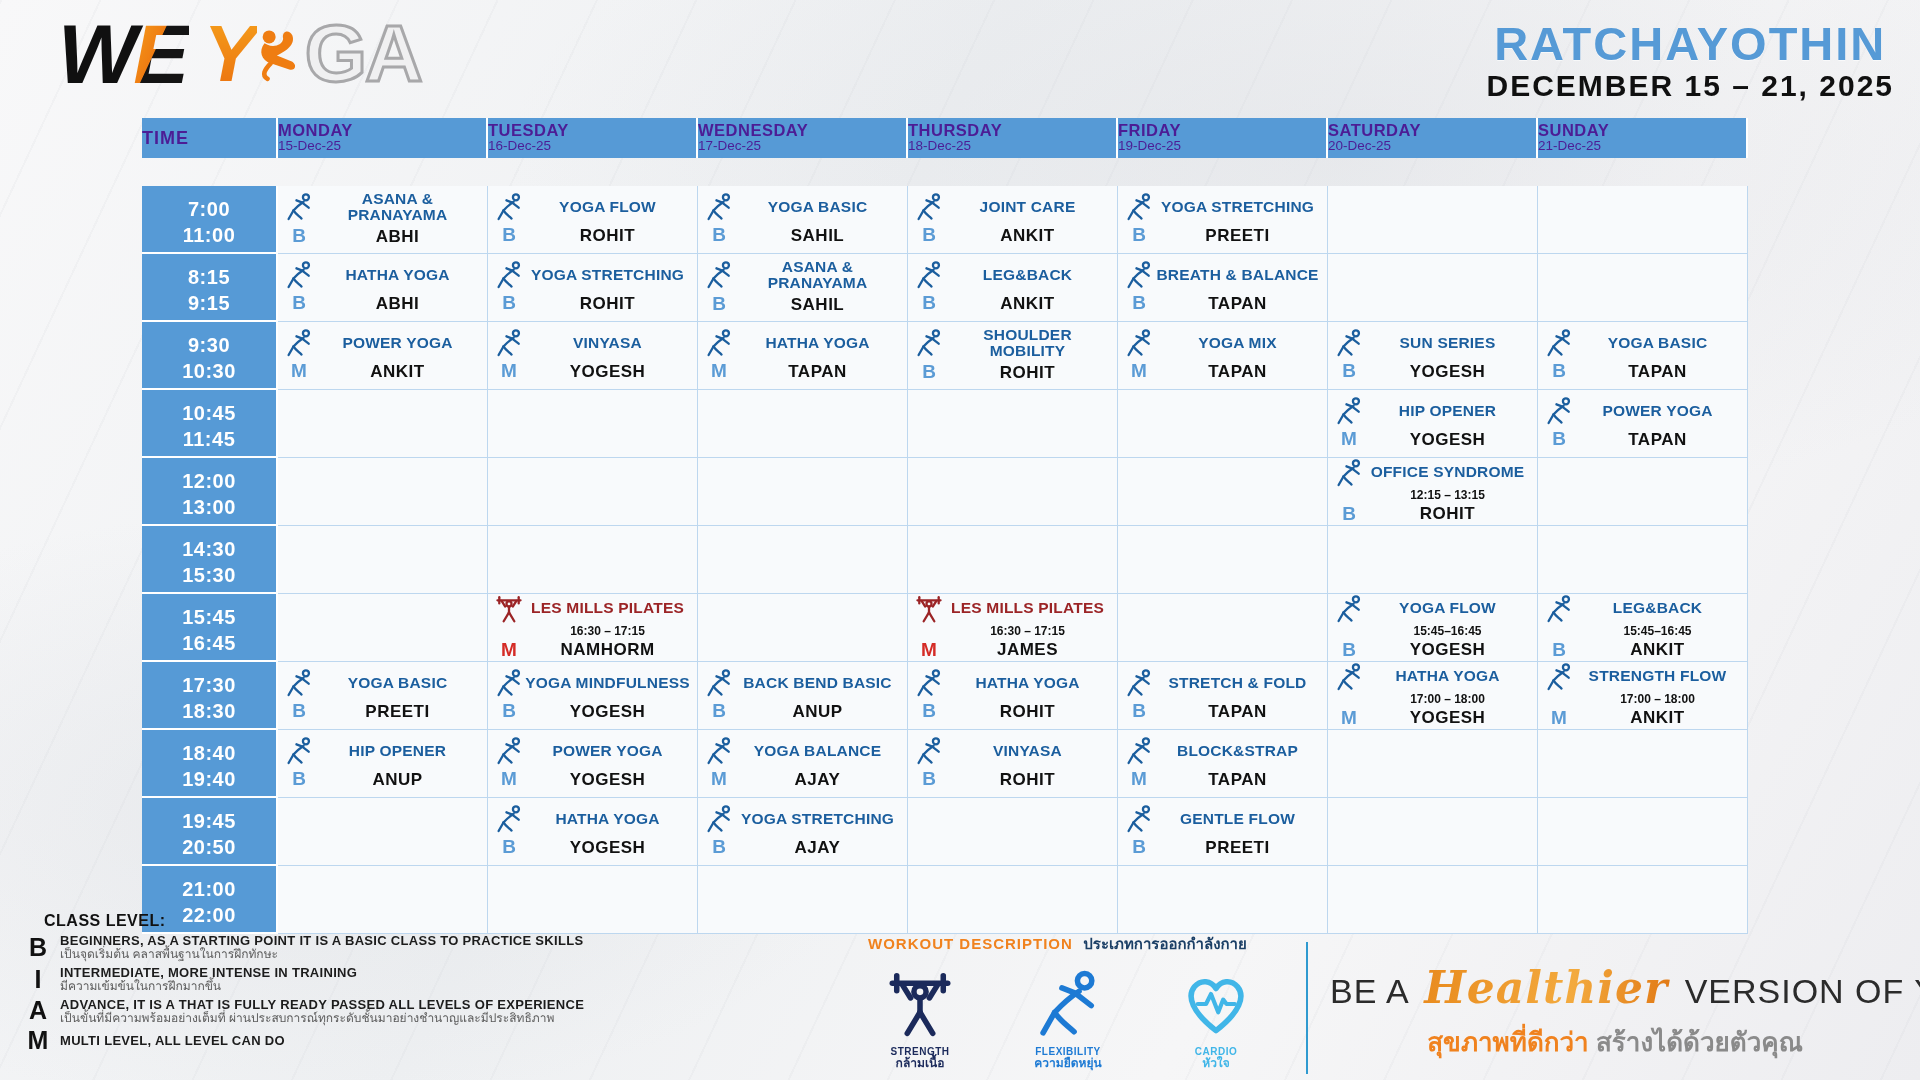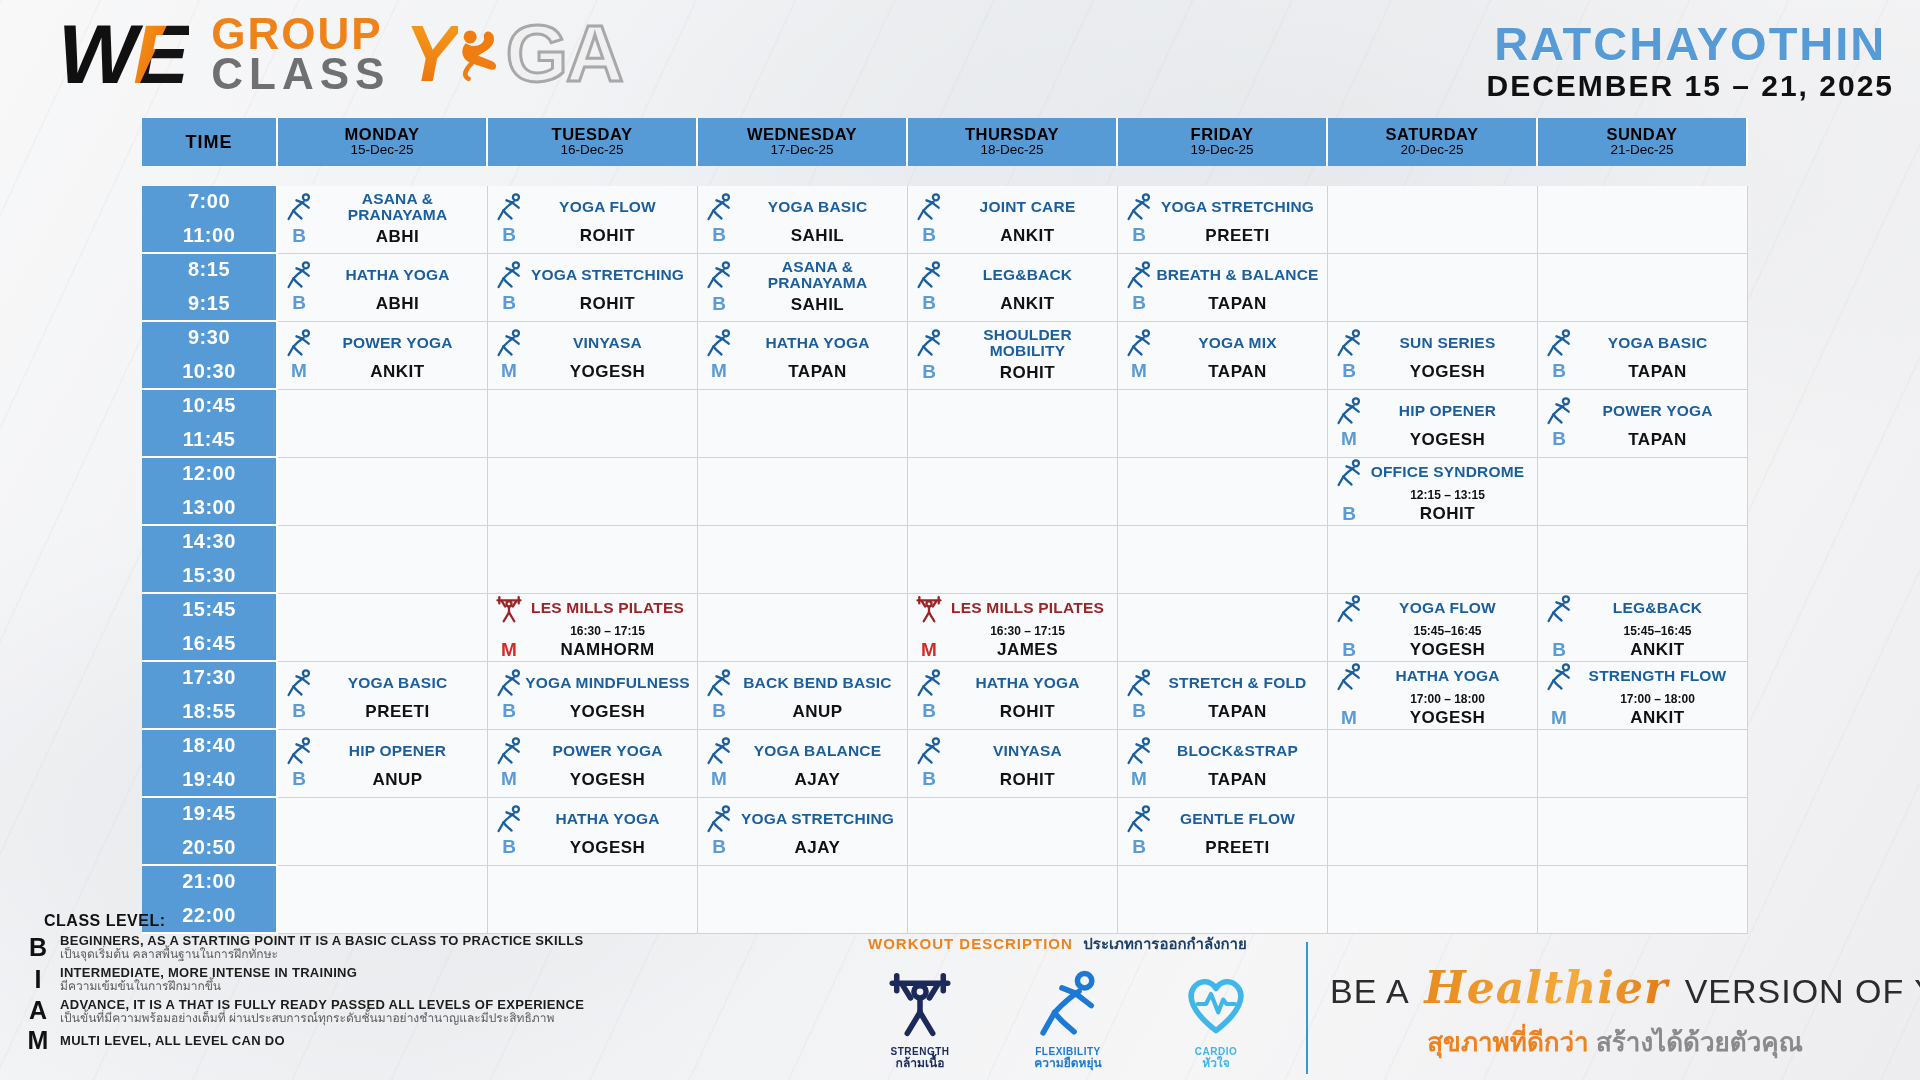--- a/index.html
+++ b/index.html
@@ -34,29 +34,29 @@
   
   .title-block{ position:absolute; right:26px; top:20px; text-align:center; }
   .location{ font-size:47px; font-weight:900; color:#569ad6; letter-spacing:2px; line-height:1.0;
              text-shadow:0 1px 0 rgba(255,255,255,.6);}
   .daterange{ font-size:30px; font-weight:800; color:#101010; letter-spacing:2px; margin-top:2px;}
 
   
   .schedule{ position:absolute; left:142px; top:118px; width:1606px;
              display:grid; grid-template-columns:136px repeat(7,210px);
              grid-auto-rows:68px; }
-  .hcell{ background:#569ad6; color:#000000; height:48px; display:flex; flex-direction:column;
-          align-items:center; justify-content:center; border-right:2px solid #fff; }
+  .hcell{ background:#569ad6; color:#4c1d95; height:40px; display:flex; flex-direction:column;
+          align-items:flex-start; justify-content:center; border-right:2px solid #fff; }
   .hcell:last-child{ border-right:none; }
   .h-time{ font-size:18px; font-weight:800; letter-spacing:1px; }
   .h-day{ font-size:16.5px; font-weight:800; letter-spacing:.5px; line-height:1.05; }
   .h-date{ font-size:13.5px; font-weight:400; line-height:1.1; }
   .tcell{ background:#569ad6; color:#fff; border-right:2px solid #fff; border-bottom:2px solid #fff;
           display:flex; flex-direction:column; justify-content:space-between;
-          align-items:center; padding:4px 0 5px 0; }
+          align-items:center; padding:12px 0 5px 0; }
   .tcell span{ font-size:20px; font-weight:800; letter-spacing:.5px; }
   .cell{ background:#f8fafc; border-right:1px solid #bdd7ef; border-bottom:1px solid #bdd7ef;
          display:flex; flex-direction:column; justify-content:center; padding:3px 6px 4px 6px; }
   .cell-top{ display:flex; align-items:center; }
   .cicon{ width:30px; min-width:30px; height:30px; color:#1b5e9e; }
   .cname{ flex:1; text-align:center; font-size:15.5px; font-weight:800; color:#1b5e9e;
           line-height:1.05; letter-spacing:.2px; }
   .ctime{ text-align:center; font-size:12px; font-weight:800; color:#111; margin-left:30px; line-height:1.0; margin-top:1px;}
   .cell-bottom{ display:flex; align-items:center; margin-top:2px; }
   .clevel{ width:30px; min-width:30px; text-align:center; font-size:19px; font-weight:800; color:#5b9bd5; }
@@ -95,24 +95,20 @@
 </style>
 </head>
 <body>
 
 <div class="page">
 
   <div class="logo">
     <span>
       <span class="we-w">W</span><span class="we-e">E</span>
     </span>
-    <span class="logo-gc">
-      <span class="lg-group">GROUP</span>
-      <span class="lg-class">CLASS</span>
-    </span>
     <span class="logo-yoga">
       <span class="yoga-y">Y</span>
       <svg class="yoga-fig" viewBox="0 0 40 40">
         <circle cx="13" cy="9" r="4.2" fill="currentColor"></circle>
         <path d="M10 13 C6 18 8 24 14 26 L26 30 C30 31 31 27 28 25 L18 21 C24 18 30 14 28 8 C26 4 21 5 22 10 C22 14 16 16 12 14 Z" fill="currentColor"></path>
         <path d="M14 26 C10 30 8 34 12 36" fill="none" stroke="currentColor" stroke-width="3" stroke-linecap="round"></path>
       </svg>
       <span class="yoga-ga">GA</span>
     </span>
   </div>
@@ -621,21 +617,21 @@
           <span class="cname">LEG&amp;BACK</span>
         </div>
         <div class="ctime">15:45–16:45</div>
         <div class="cell-bottom">
           <span class="clevel">B</span>
           <span class="cinstr">ANKIT</span>
         </div>
       </div>
       <div class="tcell">
         <span>17:30</span>
-        <span>18:55</span>
+        <span>18:30</span>
       </div>
       <div class="cell">
         <div class="cell-top">
           <span class="cicon"><svg viewBox="0 0 26 26" fill="none" stroke="currentColor" stroke-width="2" stroke-linecap="round" stroke-linejoin="round">
               <circle cx="19" cy="4.6" r="2.6"></circle>
               <path d="M17 8.4 C14 10.4 11 13 8.2 16"></path>
               <path d="M8.2 16 L4 23.4"></path>
               <path d="M8.2 16 C10 19 12.4 20.4 15.2 23"></path>
               <path d="M16 9.4 L21.4 13.6"></path>
               <path d="M15.4 9 L10.8 7.2"></path>

